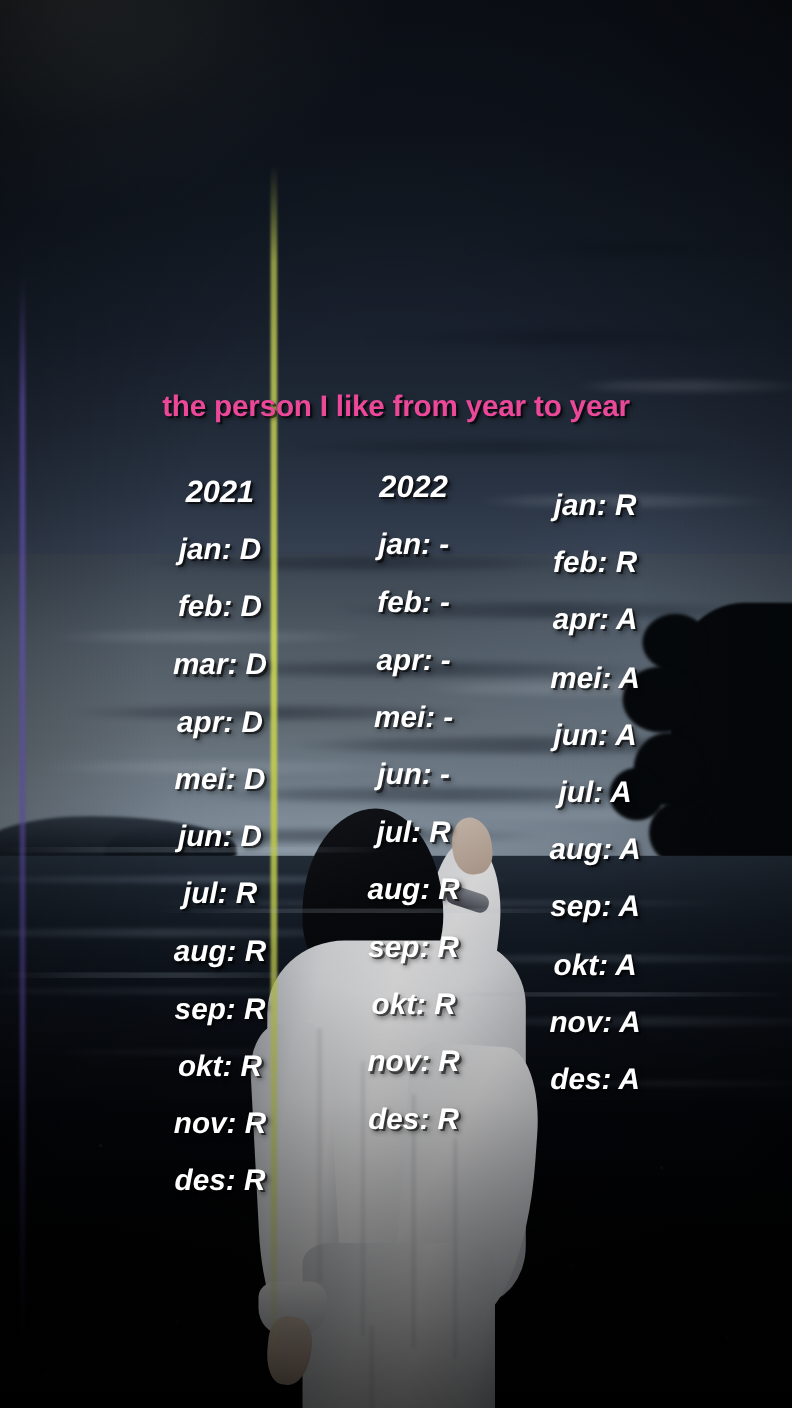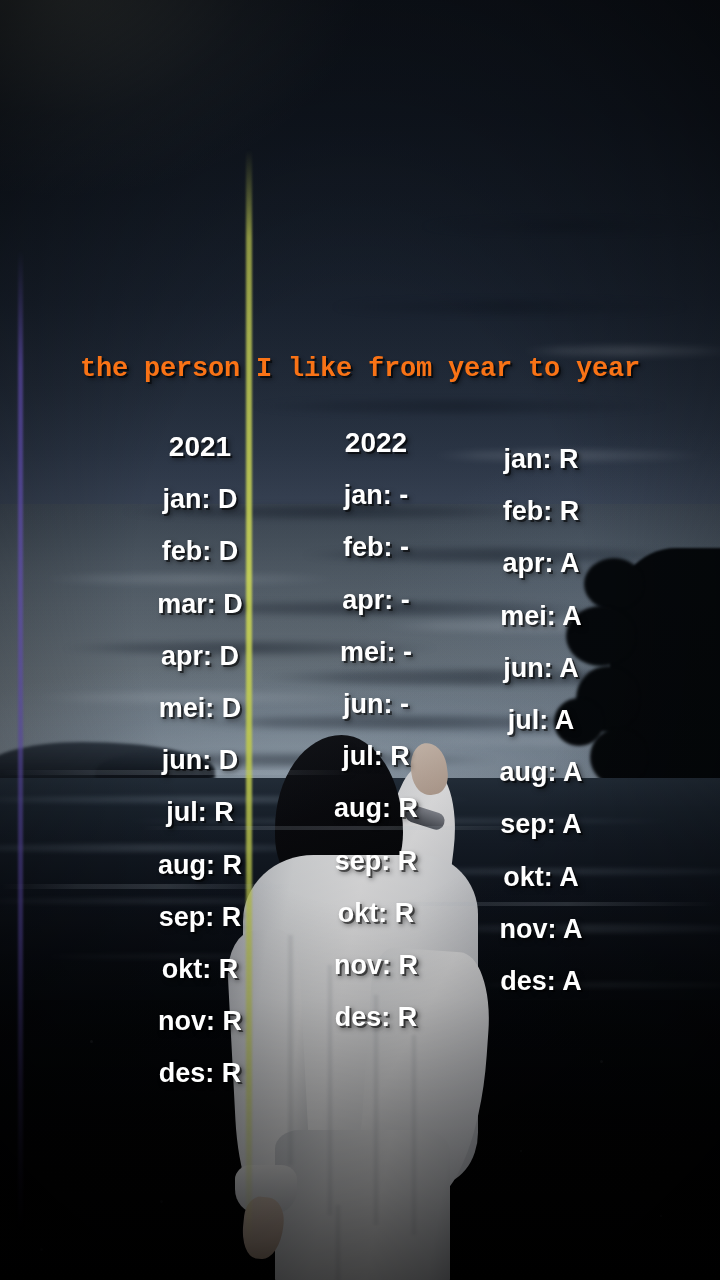--- a/index.html
+++ b/index.html
@@ -232,32 +232,31 @@
   }
 
   
 
   .overlay { position:absolute; inset:0; }
 
   #title {
     position:absolute;
     left:0; top:354px; width:720px;
     text-align:center;
-    color:#f97316;
+    color:#ec4899;
     font-size:27px;
     font-weight:bold;
     letter-spacing:-0.2px;
     text-shadow:
       2px 2px 0 rgba(0,0,0,0.55),
       3px 3px 4px rgba(0,0,0,0.45);
     white-space:nowrap;
-    font-family:Liberation Mono, monospace;
-  }
-
-  .cols { position:absolute; left:0; top:0; width:680px; height:1280px; }
+  }
+
+  .cols { position:absolute; left:0; top:0; width:680px; height:1280px;font-style:italic; }
 
   .col {
     position:absolute;
     text-align:center;
     color:#ffffff;
     font-weight:bold;
     font-size:27px;
     line-height:38.2px;
     text-shadow:
       2px 2px 0 rgba(0,0,0,0.55),

